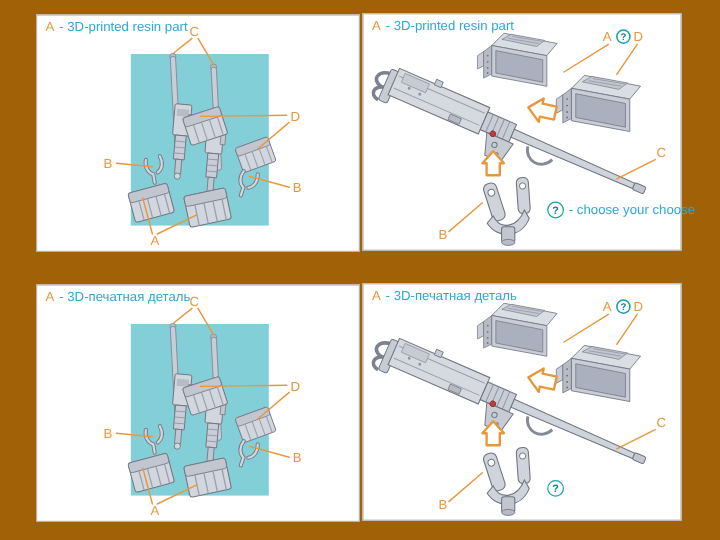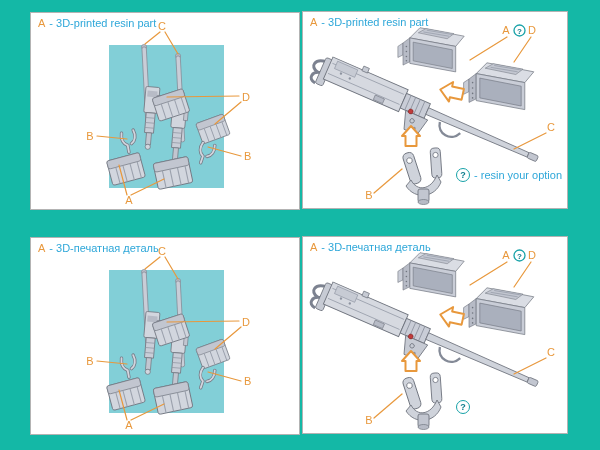--- a/index.html
+++ b/index.html
@@ -1,16 +1,16 @@
 <!DOCTYPE html>
 <html><head>
 <meta charset="utf-8">
 <style>
   html,body{margin:0;padding:0;background:#ffffff;}
-  #sheet{position:relative;width:600px;height:450px;background:#14b8a6;overflow:hidden;
+  #sheet{position:relative;width:600px;height:450px;background:#a16207;overflow:hidden;
          font-family:"Liberation Sans","DejaVu Sans",sans-serif;}
   .panel{position:absolute;border:1px solid #b3b3b3;background:#ffffff;box-sizing:border-box;}
   .panel-tl{left:30px;top:12px;width:270px;height:198px;}
   .panel-tr{left:302px;top:11px;width:266px;height:198px;}
   .panel-bl{left:30px;top:237px;width:270px;height:198px;}
   .panel-br{left:302px;top:236px;width:266px;height:198px;}
   .art{position:absolute;left:0;top:0;width:100%;height:100%;display:block;}
   .hdr{position:absolute;left:7px;top:4px;font-size:11px;line-height:13px;white-space:nowrap;z-index:2;}
   .hl{color:#E8983C;margin-right:4px;}
   .ht{color:#2EA7D9;}
@@ -180,21 +180,21 @@
         <text class="cl" x="203" y="22" text-anchor="middle">A</text>
         <circle cx="216.5" cy="18.5" r="5.5" fill="#ffffff" stroke="#17A2A8" stroke-width="1.3"></circle>
         <text class="qm" x="216.5" y="21.5" text-anchor="middle">?</text>
         <text class="cl" x="229" y="22" text-anchor="middle">D</text>
         <text class="cl" x="248" y="119" text-anchor="middle">C</text>
         <text class="cl" x="66" y="187" text-anchor="middle">B</text>
       </g>
     </svg>
     <div class="option">
       <span class="qc">?</span>
-      <span class="qt">- resin your option</span>
+      <span class="qt">- choose your choose</span>
     </div>
   </div>
 
   <div class="panel panel-bl">
     <div class="hdr">
       <span class="hl">A</span><span class="ht">- 3D-печатная деталь</span>
     </div>
     <svg class="art" viewBox="0 0 268 196" preserveAspectRatio="none">
       <use href="#parts-art"></use>
     </svg>

